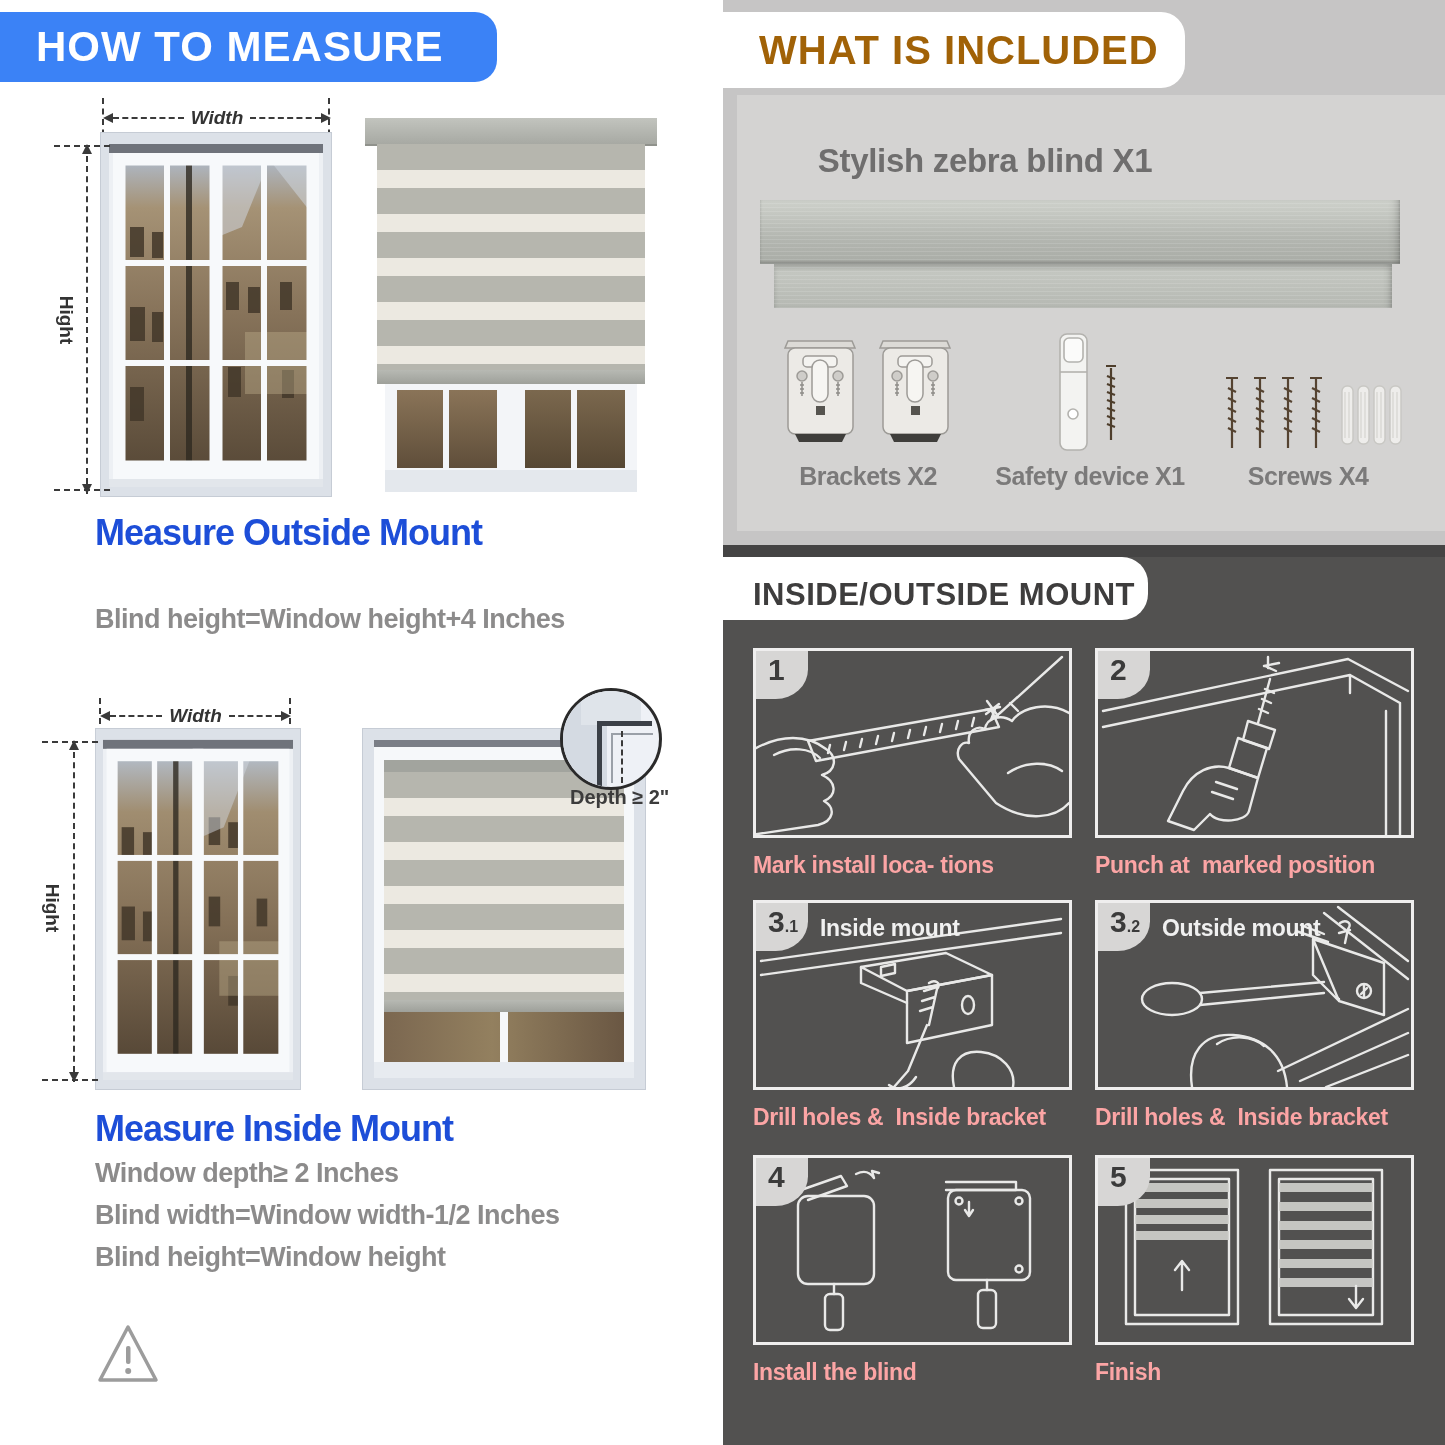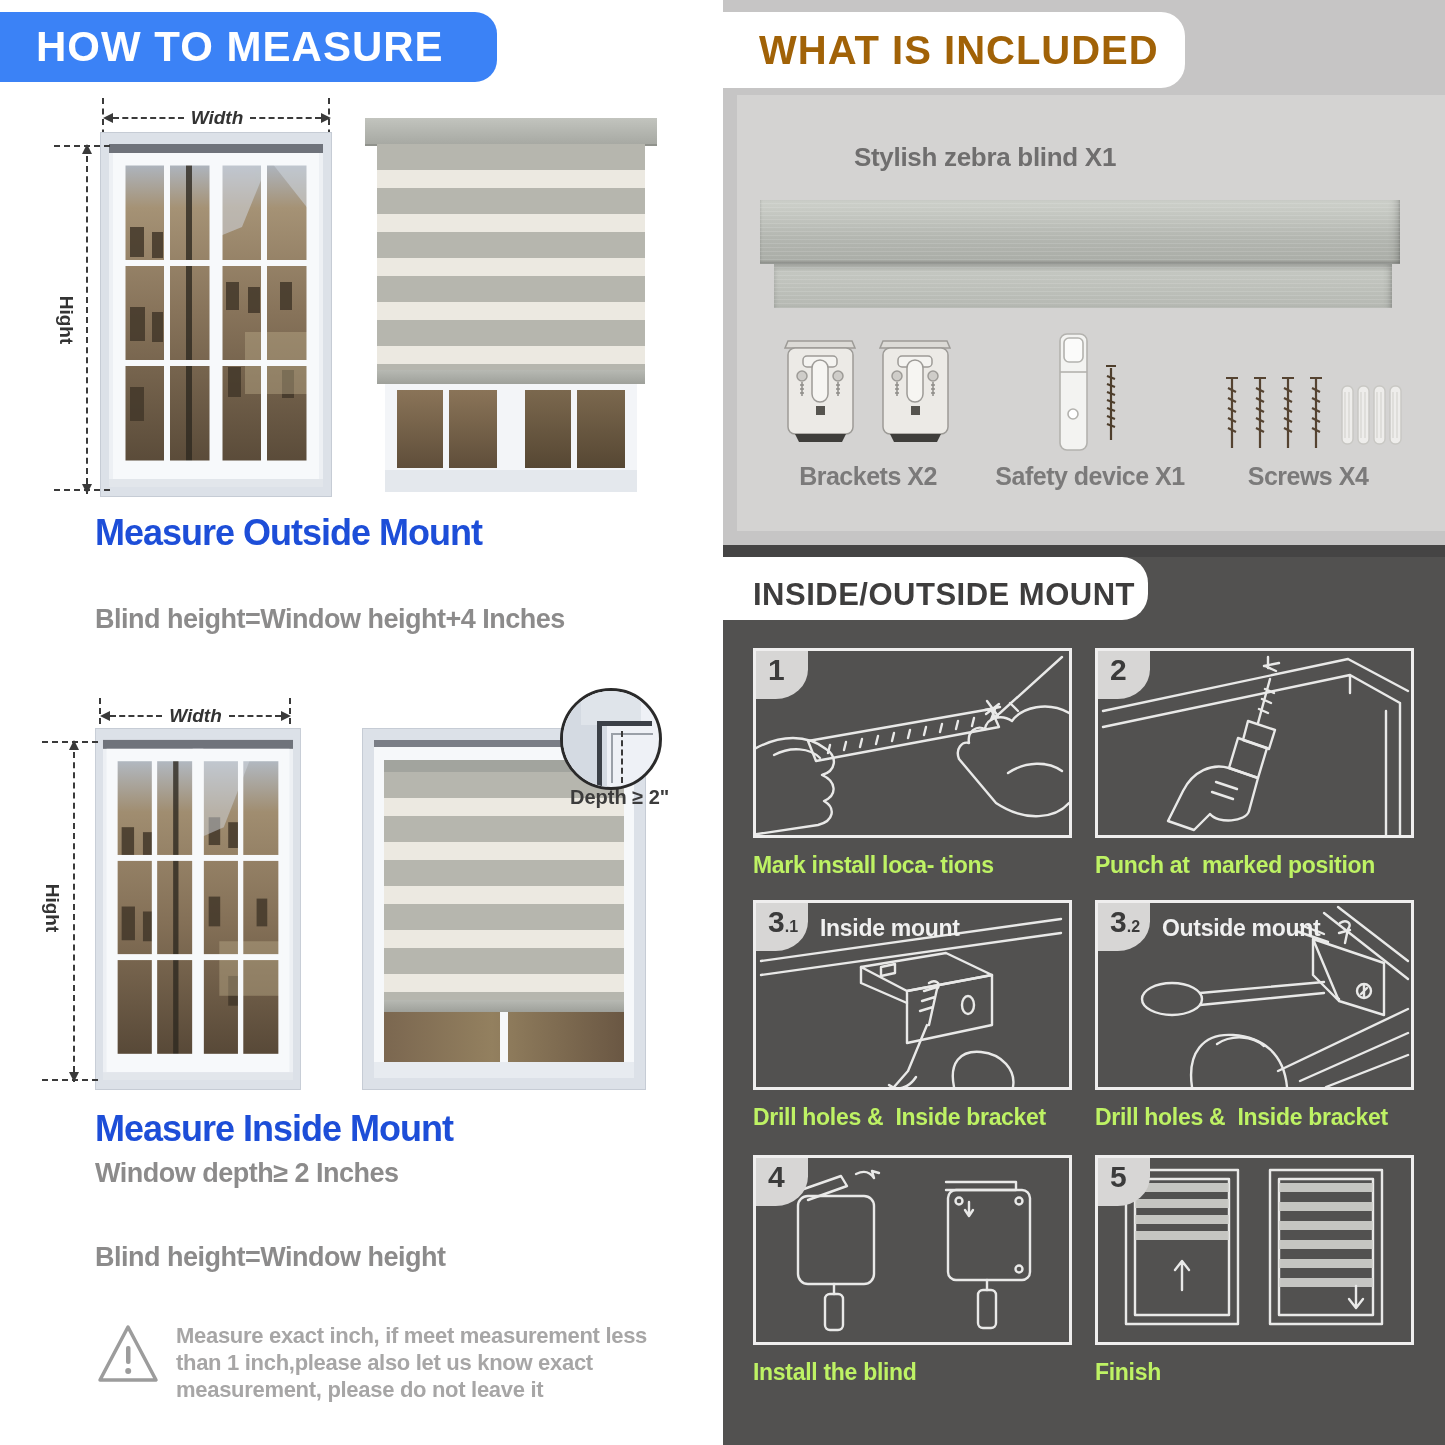--- a/index.html
+++ b/index.html
@@ -34,40 +34,40 @@
   .depth-label{font-size:20px;font-weight:bold;color:#3c3c3c;}
 
   .warn-text{font-size:22px;font-weight:bold;color:#a7a6a6;line-height:27px;letter-spacing:-0.3px;}
 
   
   .sec-top{left:723px;top:0;width:722px;height:545px;background:#c6c5c5;}
   .sec-top .inner{left:14px;top:95px;width:708px;height:436px;background:#d4d3d2;}
   .hdr-white{left:0;top:12px;width:462px;height:76px;background:#ffffff;border-radius:0 24px 24px 0;}
   .hdr-white span{display:block;padding-left:36px;line-height:76px;font-size:40px;
                   font-weight:bold;color:#a16207;letter-spacing:1px;}
-  .product-title{font-size:26px;font-weight:bold;color:#6f6e6e;letter-spacing:-0.3px;text-align:center;}
+  .product-title{font-size:33px;font-weight:bold;color:#6f6e6e;letter-spacing:-0.3px;text-align:center;}
   .bar-top{background:linear-gradient(180deg,#ced1cb,#b3b6b0 60%,#a9aca6);
            box-shadow:inset -8px 0 10px -6px rgba(0,0,0,.25),inset 0 -2px 3px rgba(0,0,0,.2);}
   .bar-top:after,.bar-bot:after{content:"";position:absolute;inset:0;
            background:repeating-linear-gradient(0deg,rgba(255,255,255,.12) 0 1px,transparent 1px 4px);}
   .bar-bot{background:linear-gradient(180deg,#c7cac4,#b5b8b2);
            box-shadow:inset 0 4px 5px rgba(0,0,0,.18),inset -6px 0 8px -5px rgba(0,0,0,.2);}
   .item-label{font-size:25px;font-weight:bold;color:#7b7a7a;letter-spacing:-0.5px;text-align:center;}
 
   .sec-dark{left:723px;top:545px;width:722px;height:900px;background:#525150;}
   .sec-dark .topstrip{left:0;top:0;width:722px;height:12px;background:#454444;}
   .hdr-white2{left:0;top:12px;width:425px;height:63px;background:#ffffff;border-radius:0 26px 26px 0;}
   .hdr-white2 span{display:block;padding-left:30px;line-height:76px;font-size:31px;
                    font-weight:bold;color:#3e3d3d;letter-spacing:0.5px;}
   .panel{width:319px;height:190px;border:3px solid #efeeee;box-sizing:border-box;overflow:hidden;background:#525150;}
   .badge{left:0;top:0;width:52px;height:48px;background:#d7d6d5;border-radius:0 0 62% 0;
          color:#3b3b3b;font-weight:bold;font-size:30px;padding:2px 0 0 12px;box-sizing:border-box;}
   .badge .sub{font-size:16px;}
   .step-title{font-size:23px;font-weight:bold;color:#f0f0f0;letter-spacing:-0.3px;}
-  .caption{font-size:23px;font-weight:bold;color:#bef264;letter-spacing:-0.3px;white-space:pre;}
+  .caption{font-size:23px;font-weight:bold;color:#fca5a5;letter-spacing:-0.3px;white-space:pre;}
   .lineart{stroke:#e9e9e8;stroke-width:2.4;fill:none;stroke-linecap:round;stroke-linejoin:round;}
 </style>
 </head>
 <body>
 
 <div id="page">
 
   <div class="abs hdr-left">
     <span>HOW TO MEASURE</span>
   </div>
@@ -233,32 +233,28 @@
     <div class="abs" style="left:0;top:0;width:44px;height:100px;background:#d4dae2;"></div>
     <div class="abs" style="left:18px;top:-10px;width:60px;height:44px;background:#dfe4ea;"></div>
     <div class="abs" style="left:34px;top:30px;width:50px;height:60px;border-left:5px solid #3b4047;border-top:5px solid #3b4047;"></div>
     <div class="abs" style="left:48px;top:42px;width:40px;height:48px;border-left:2px solid #9aa0a8;border-top:2px solid #9aa0a8;"></div>
     <div class="abs" style="left:58px;top:40px;height:52px;border-left:2px dashed #3a3a3a;"></div>
   </div>
   <div class="abs depth-label" style="left:570px;top:786px;">Depth ≥ 2"</div>
 
   <div class="abs h2-dark" style="left:95px;top:1108px;">Measure Inside Mount</div>
   <div class="abs formula" style="left:95px;top:1158px;">Window depth≥ 2 Inches</div>
+  <div class="abs formula" style="left:95px;top:1200px;">Blind width=Window width-1/2 Inches</div>
   <div class="abs formula" style="left:95px;top:1242px;">Blind height=Window height</div>
 
   <svg class="abs" style="left:96px;top:1322px;" width="64" height="64" viewBox="0 0 64 64">
     <polygon points="32,5 60,58 4,58" fill="none" stroke="#9c9c9c" stroke-width="3.5" stroke-linejoin="round"></polygon>
     <rect x="30" y="24" width="4.5" height="18" rx="2" fill="#9c9c9c"></rect>
     <circle cx="32.2" cy="49" r="3" fill="#9c9c9c"></circle>
   </svg>
-  <div class="abs" style="left:176px;top:1322px;">
-    <div class="warn-text">Measure exact inch, if meet measurement less</div>
-    <div class="warn-text">than 1 inch,please also let us know exact</div>
-    <div class="warn-text">measurement, please do not leave it</div>
-  </div>
 
   <div class="abs sec-top">
     <div class="abs inner"></div>
     <div class="abs hdr-white">
       <span>WHAT IS INCLUDED</span>
     </div>
     <div class="abs product-title" style="left:22px;top:142px;width:480px;">Stylish zebra blind X1</div>
 
     <div class="abs bar-top" style="left:37px;top:200px;width:640px;height:64px;"></div>
     <div class="abs bar-bot" style="left:51px;top:264px;width:618px;height:44px;"></div>

